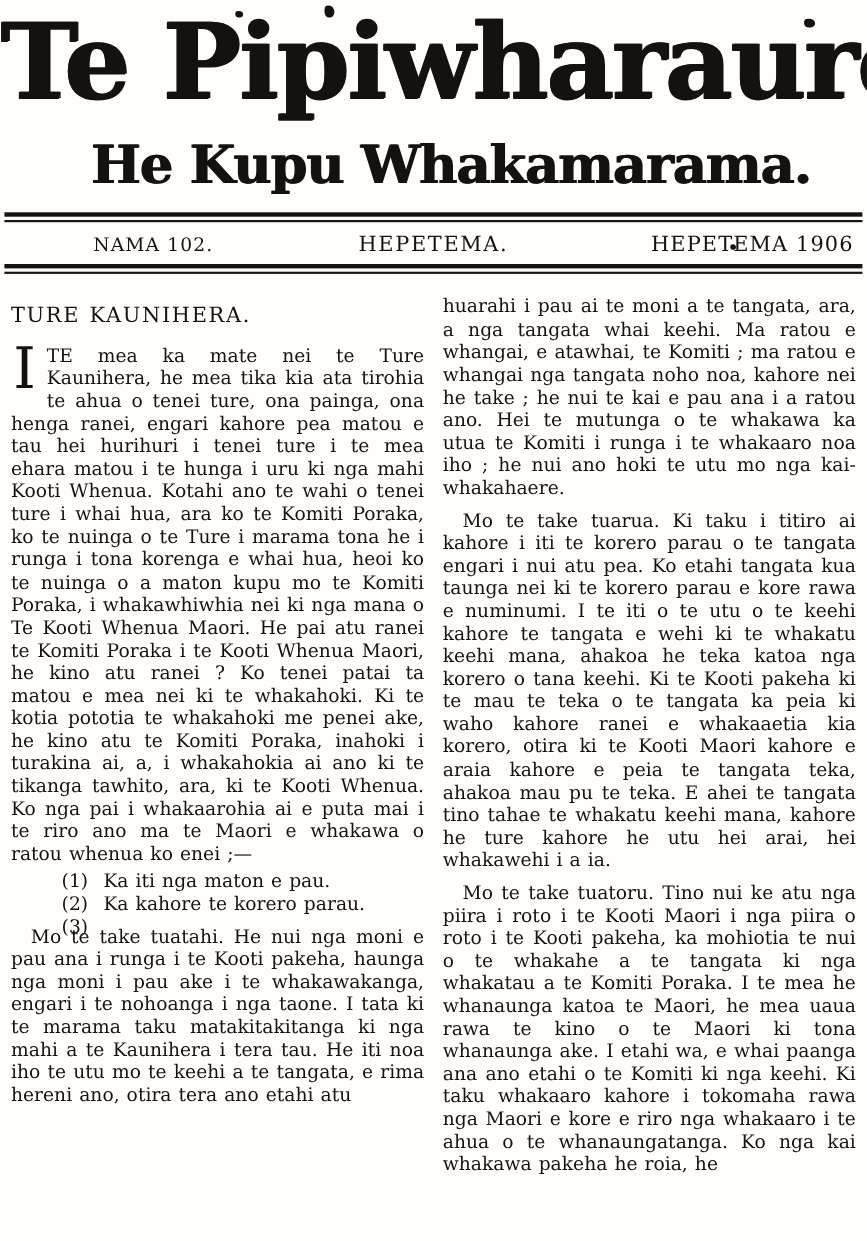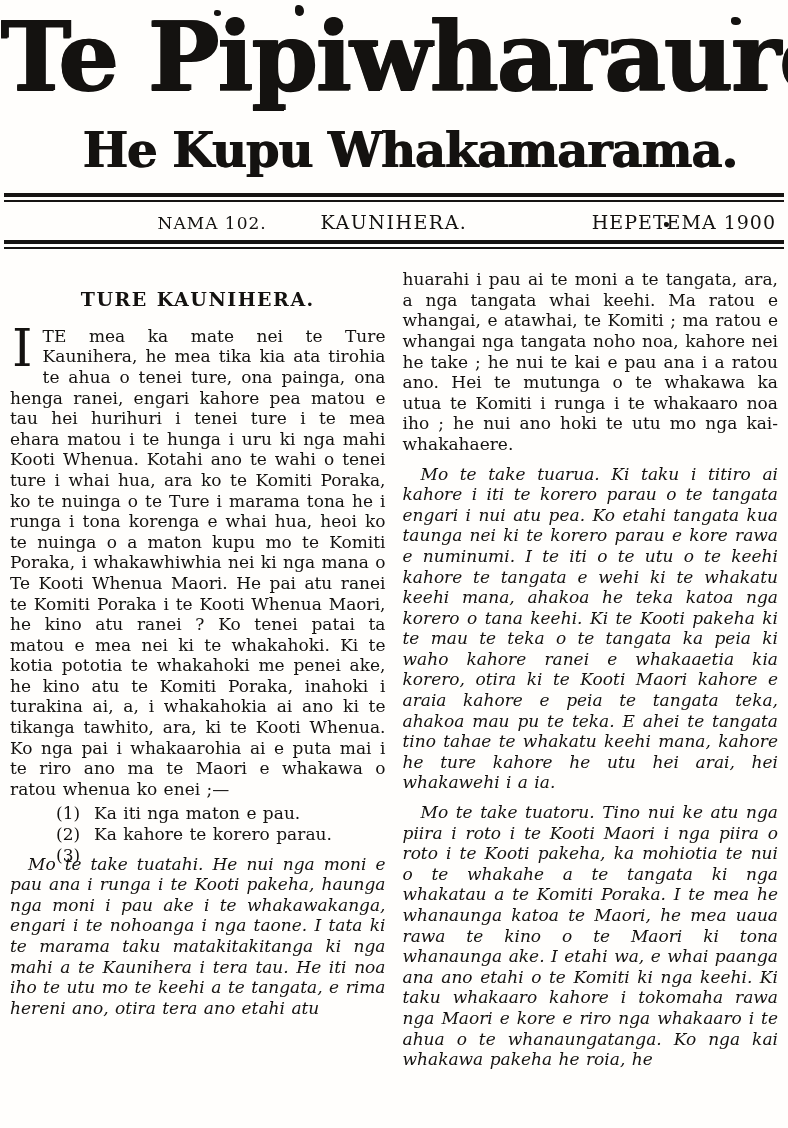--- a/index.html
+++ b/index.html
@@ -41,46 +41,46 @@
     border-top: 4px solid #161412;
     border-bottom: 2px solid #161412;
   }
   .rule-top { margin-top: 16px; }
   .dateline {
     display: flex;
     align-items: baseline;
     padding: 9px 12px 7px 12px;
   }
   .dateline > span { flex: 1; }
-  .dateline-issue { text-align: right;  font-size: 17px; letter-spacing: 1px; }
+  .dateline-issue { text-align: center;  font-size: 17px; letter-spacing: 1px; }
   .dateline-place { text-align: center; font-size: 19px; letter-spacing: 1.5px; }
   .dateline-date  { text-align: right; font-size: 19px; letter-spacing: 1px; }
 
   
   .columns {
     display: grid;
     grid-template-columns: 1fr 1fr;
     column-gap: 17px;
     padding: 20px 10px 0 10px;
   }
   .column {
     font-size: 17px;
     line-height: 20.6px;
     text-align: justify;
     word-spacing: 1px;
   }
   .article-heading {
-    text-align: center;
-    font-weight: bold;
+    text-align: left;
+    font-weight: normal;
     font-size: 19px;
     letter-spacing: 1.5px;
-    margin: 20px 0 16px 0;
+    margin: 8px 0 16px 0;
   }
   .para { margin: 0; }
-  .para.indent { text-indent: 18px; font-style: italic; }
+  .para.indent { text-indent: 18px; }
   .para + .para, .para.spaced { margin-top: 9px; }
   .drop-cap {
     float: left;
     font-size: 52px;
     line-height: 40px;
     padding: 2px 10px 0 2px;
     font-weight: normal;
   }
   .list { margin: 4px 0 9px 0; }
   .list-item {
@@ -108,22 +108,22 @@
   <div class="ink-speck" style="left:664px; top:222px; width:5px; height:5px;"></div>
 
   <div class="masthead">
     <div class="masthead-title">Te Pipiwharauroa,</div>
     <div class="masthead-subtitle">He Kupu Whakamarama.</div>
   </div>
 
   <div class="rule-double rule-top"></div>
   <div class="dateline">
     <span class="dateline-issue">NAMA 102.</span>
-    <span class="dateline-place">KAUNIHERA.</span>
-    <span class="dateline-date">HEPETEMA 1900</span>
+    <span class="dateline-place">HEPETEMA.</span>
+    <span class="dateline-date">HEPETEMA 1906</span>
   </div>
   <div class="rule-double"></div>
 
   <div class="columns">
 
     <div class="column">
       <div class="article-heading">TURE KAUNIHERA.</div>
       <p class="para"><span class="drop-cap">I</span><span>TE mea ka mate nei te Ture Kaunihera, he mea tika kia ata tirohia te ahua o tenei ture, ona painga, ona henga ranei, engari kahore pea matou e tau hei hurihuri i tenei ture i te mea ehara matou i te hunga i uru ki nga mahi Kooti Whenua. Kotahi ano te wahi o tenei ture i whai hua, ara ko te Komiti Poraka, ko te nuinga o te Ture i marama tona he i runga i tona korenga e whai hua, heoi ko te nuinga o a maton kupu mo te Komiti Poraka, i whakawhiwhia nei ki nga mana o Te Kooti Whenua Maori. He pai atu ranei te Komiti Poraka i te Kooti Whenua Maori, he kino atu ranei ? Ko tenei patai ta matou e mea nei ki te whakahoki. Ki te kotia pototia te whakahoki me penei ake, he kino atu te Komiti Poraka, inahoki i turakina ai, a, i whakahokia ai ano ki te tikanga tawhito, ara, ki te Kooti Whenua. Ko nga pai i whakaarohia ai e puta mai i te riro ano ma te Maori e whakawa o ratou whenua ko enei ;—</span></p>
       <div class="list">
         <p class="list-item"><span class="list-num">(1)</span><span>Ka iti nga maton e pau.</span></p>

